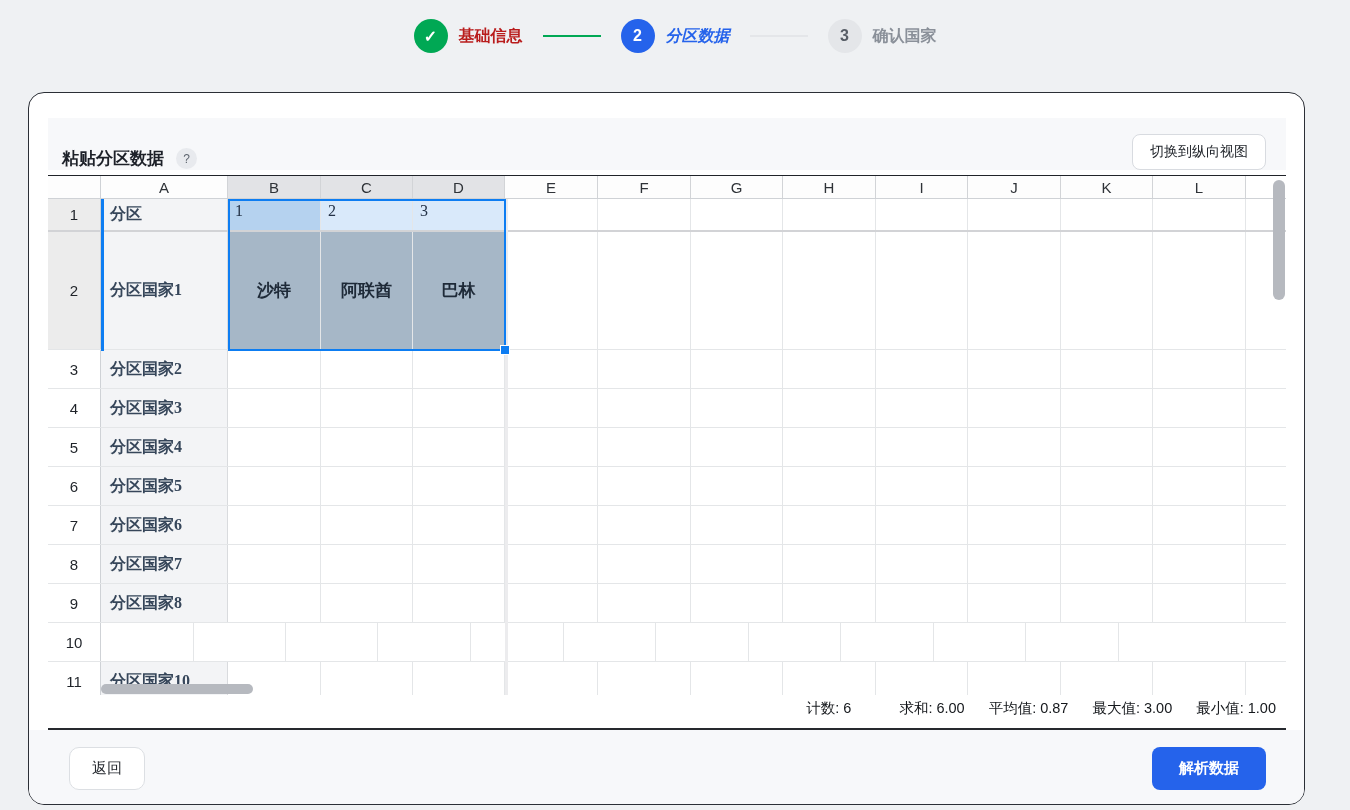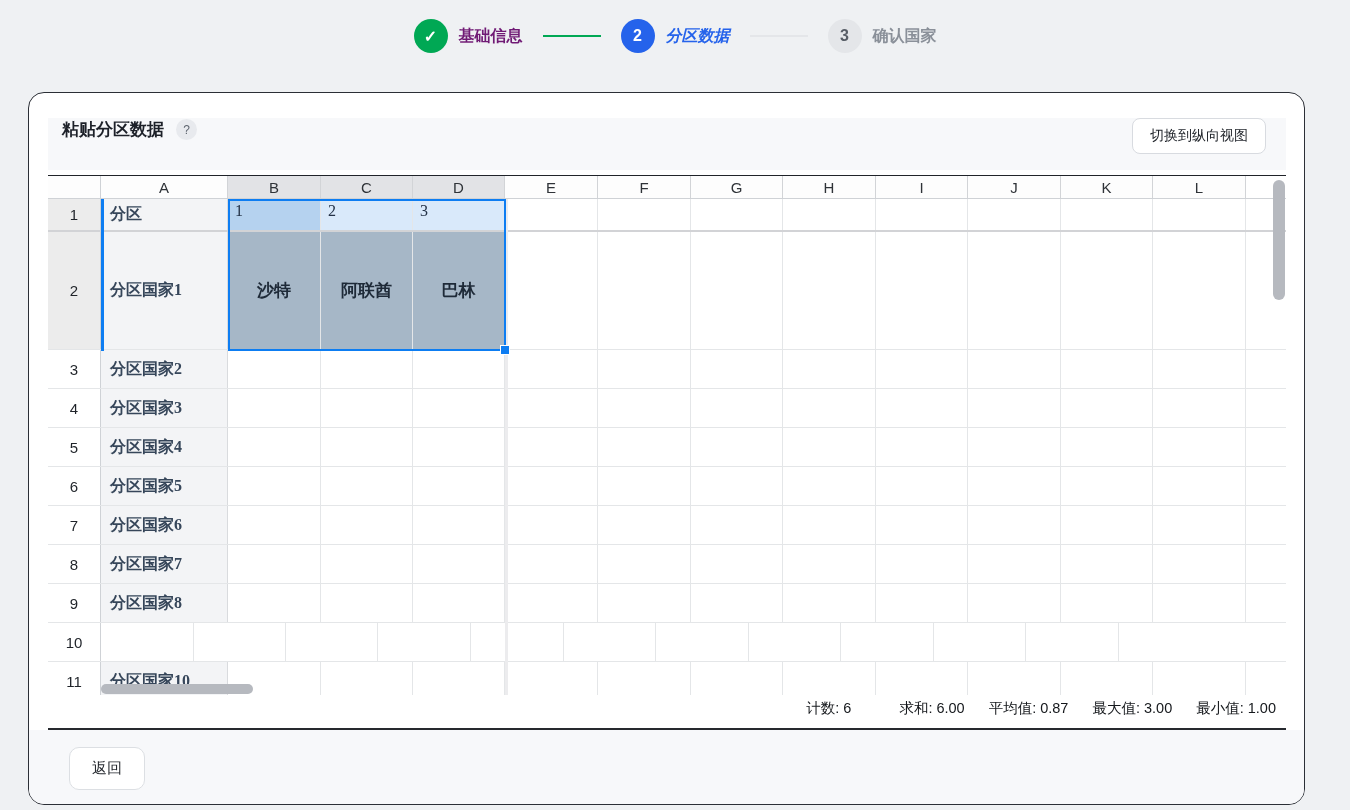--- a/index.html
+++ b/index.html
@@ -8,34 +8,34 @@
 
   
   .stepper { position:absolute; left:0; top:0; width:100%; height:72px; display:flex; align-items:center; justify-content:center; }
   .step { display:flex; align-items:center; }
   .step-circle { width:34px; height:34px; border-radius:50%; display:flex; align-items:center; justify-content:center;
                  font-size:16px; font-weight:bold; }
   .step-done .step-circle { background:#00a854; color:#fff; }
   .step-active .step-circle { background:#2563eb; color:#fff; }
   .step-pending .step-circle { background:#e4e6e9; color:#575d66; }
   .step-label { margin-left:11px; font-size:16px; font-weight:600; }
-  .step-done .step-label { color:#701a75; }
+  .step-done .step-label { color:#b91c1c; }
   .step-active .step-label { color:#2563eb;font-style:italic; }
   .step-pending .step-label { color:#8a9099; }
   .step-line { width:58px; height:2px; margin:0 20px; }
   .step-line.done { background:#00a854; }
   .step-line.pending { background:#e4e6e9; }
 
   
   .card { position:absolute; left:28px; top:92px; width:1277px; height:713px; background:#fff;
           border:1px solid #2b2f36; border-radius:16px; overflow:hidden; }
 
   
   .panel-header { position:absolute; left:19px; top:25px; width:1238px; height:52px; background:#f7f8fa;
-                  display:flex; align-items:flex-start; justify-content:space-between; padding:0 20px 0 14px; }
+                  display:flex; align-items:flex-end; justify-content:space-between; padding:0 20px 0 14px; }
   .panel-title-wrap { display:flex; align-items:center; }
   .panel-title { font-size:17px; font-weight:bold; color:#1d2129; }
   .help-badge { margin-left:12px; width:21px; height:21px; border-radius:50%; background:#e8eaee; color:#5f6670;
                 font-size:12px; display:flex; align-items:center; justify-content:center; cursor:pointer; }
   .switch-btn { height:36px; padding:0 17px; background:#fff; border:1px solid #d8dbe0; border-radius:8px;
                 font-size:14px; color:#1f2329; display:flex; align-items:center; cursor:pointer; font-family:inherit; }
 
   
   .sheet { position:absolute; left:19px; top:82px; width:1238px; height:520px; background:#fff;
            border-top:1px solid #202329; overflow:hidden; }
@@ -322,14 +322,15 @@
   <div class="status-bar">
     <span class="stat count">计数: 6</span>
     <span class="stat">求和: 6.00</span>
     <span class="stat">平均值: 0.87</span>
     <span class="stat">最大值: 3.00</span>
     <span class="stat">最小值: 1.00</span>
   </div>
 
   <div class="card-footer">
     <button class="btn-back">返回</button>
+    <button class="btn-parse">解析数据</button>
   </div>
 </div>
 
 </body></html>

